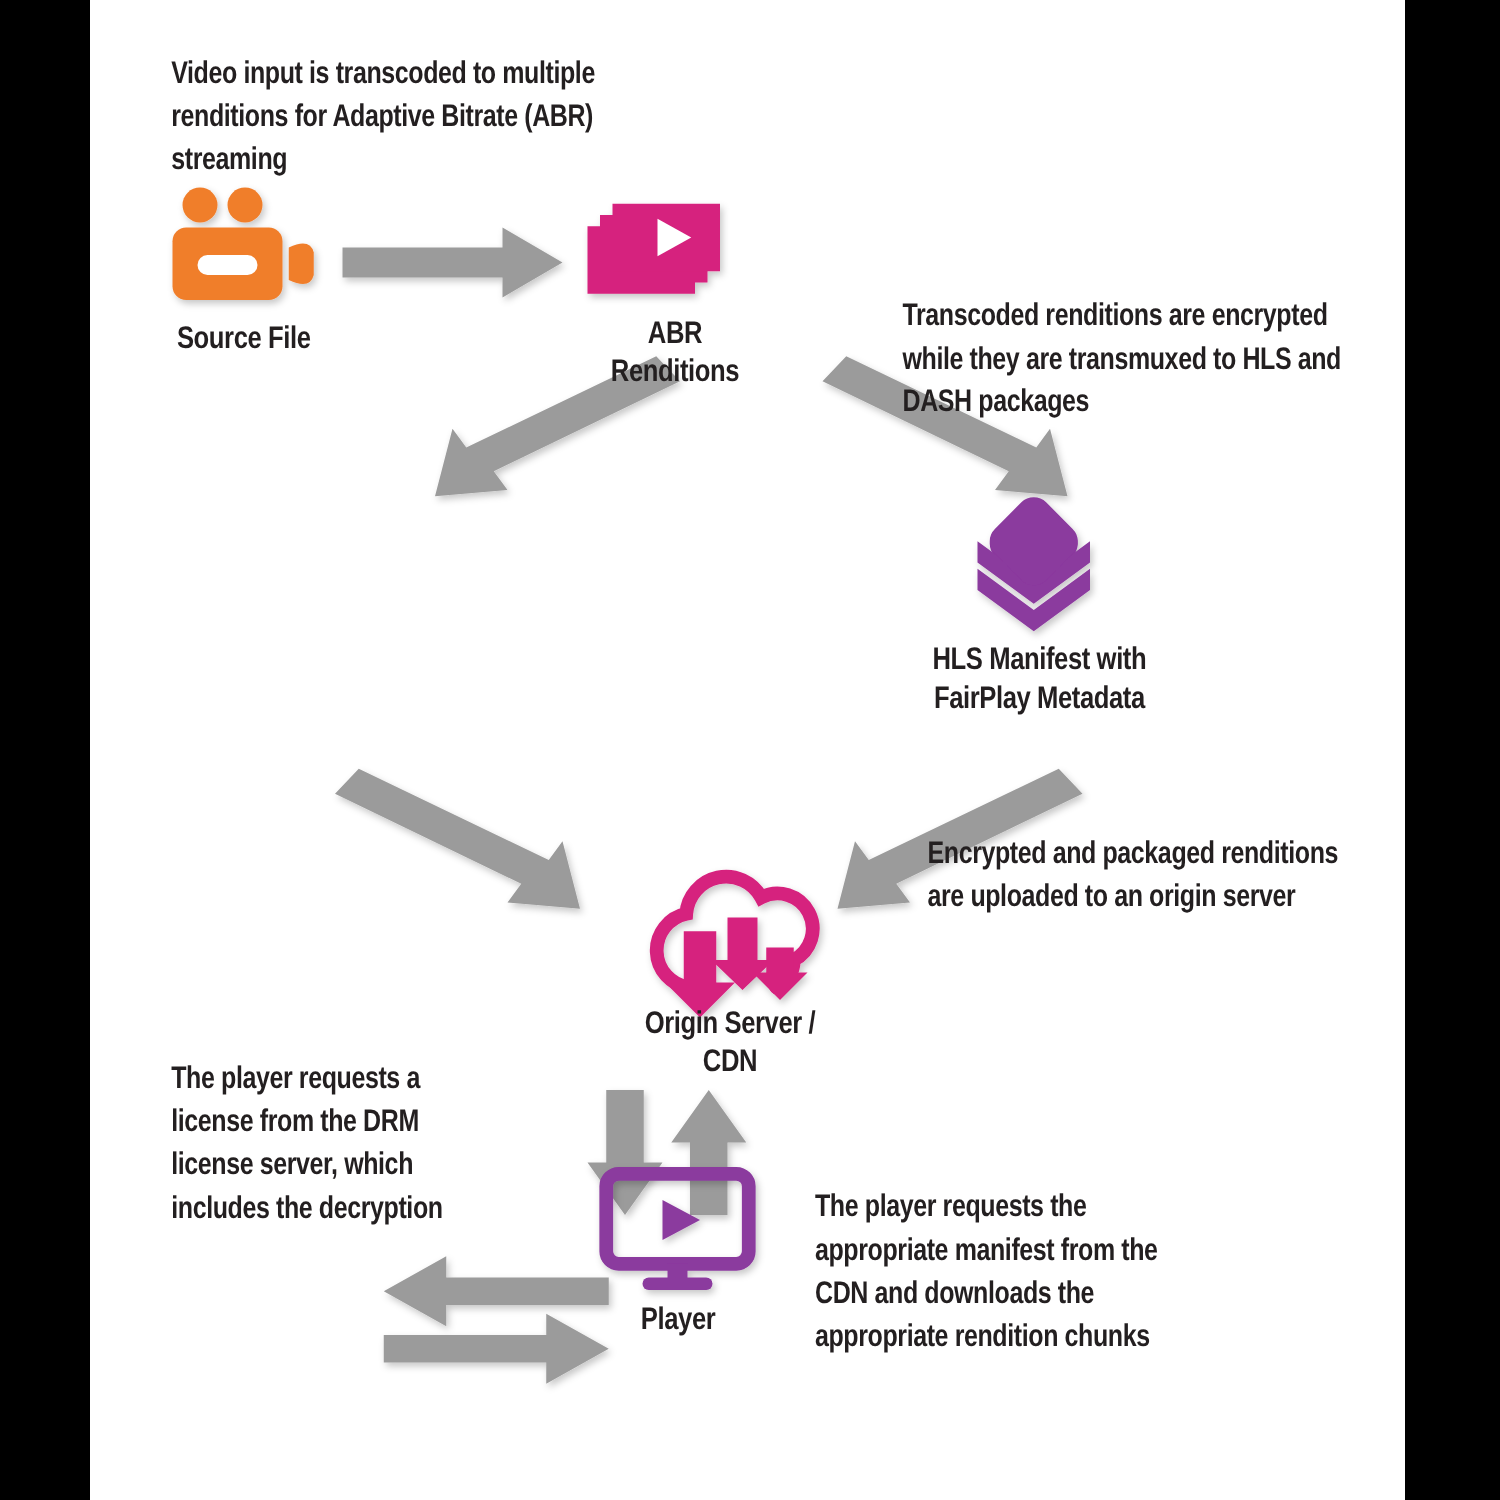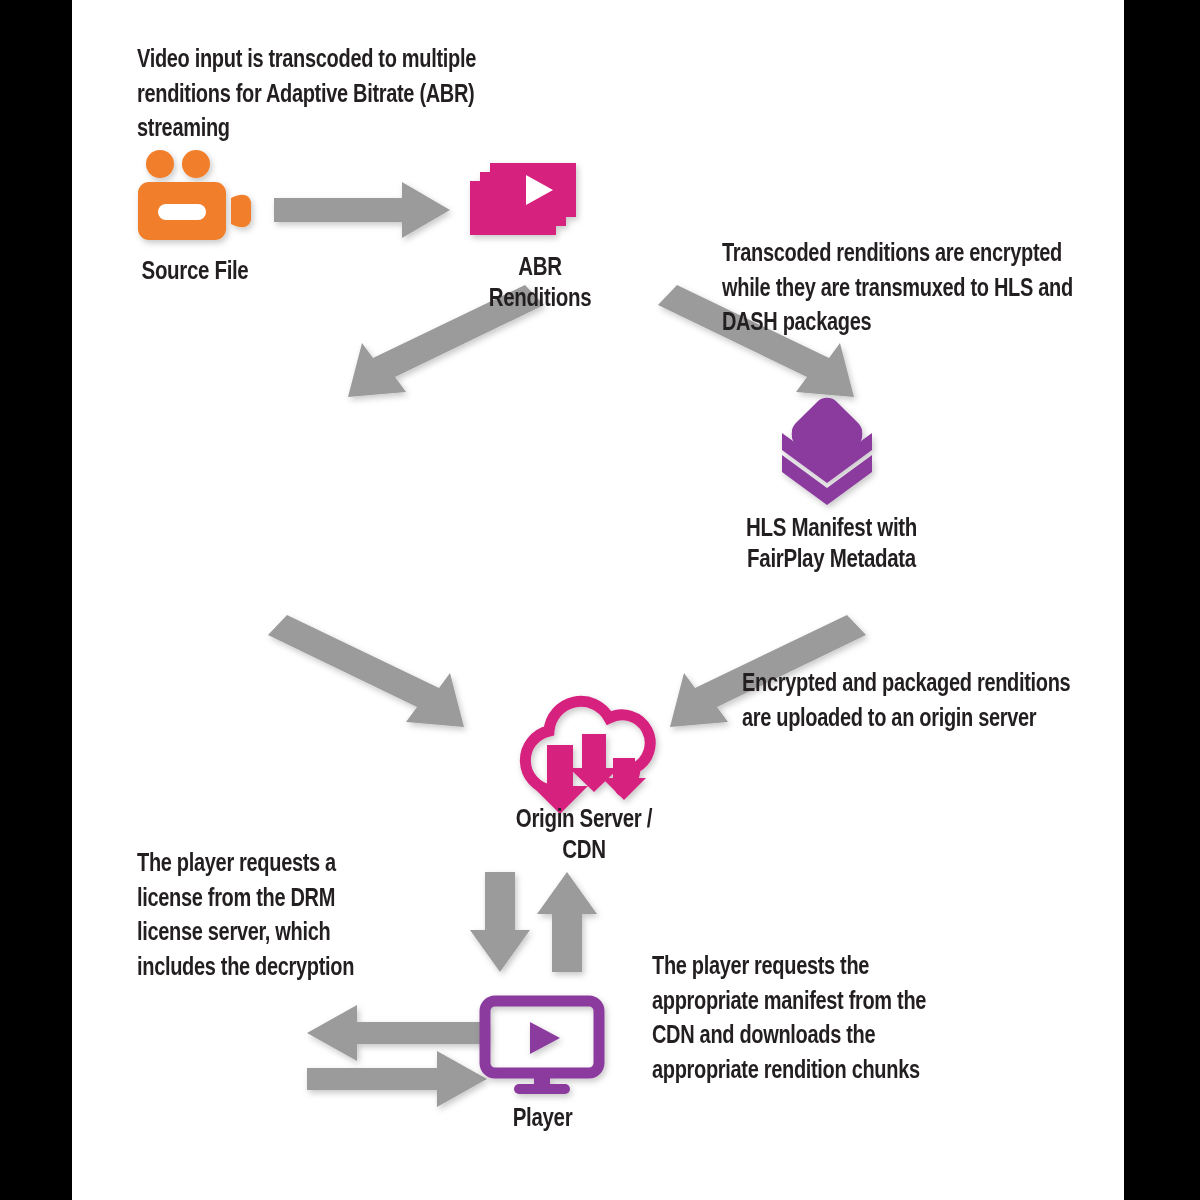--- a/index.html
+++ b/index.html
@@ -171,21 +171,21 @@
 
     <div class="note" style="left:670px; top:665px; width:420px;">Encrypted and packaged renditions
 are uploaded to an origin server</div>
 
     <div class="note" style="left:65px; top:845px; width:290px;">The player requests a
 license from the DRM
 license server, which
 includes the decryption</div>
 
 
-    <div class="node" style="left:408px; top:996px;">
+    <div class="node" style="left:408px; top:934px;">
       <svg width="125" height="100" viewBox="0 0 125 100" filter="url(#shadow)">
         <rect x="5" y="5" width="114" height="72" rx="10" fill="none" stroke="#8B3A9E" stroke-width="11"></rect>
         <polygon points="50,26 50,58 80,42" fill="#8B3A9E"></polygon>
         <rect x="54" y="77" width="16" height="13" fill="#8B3A9E"></rect>
         <rect x="34" y="88" width="56" height="10" rx="5" fill="#8B3A9E"></rect>
       </svg>
       <div class="caption" style="left:-25px; top:106px; width:175px;">Player</div>
     </div>
 
     <div class="note" style="left:580px; top:948px; width:360px;">The player requests the

